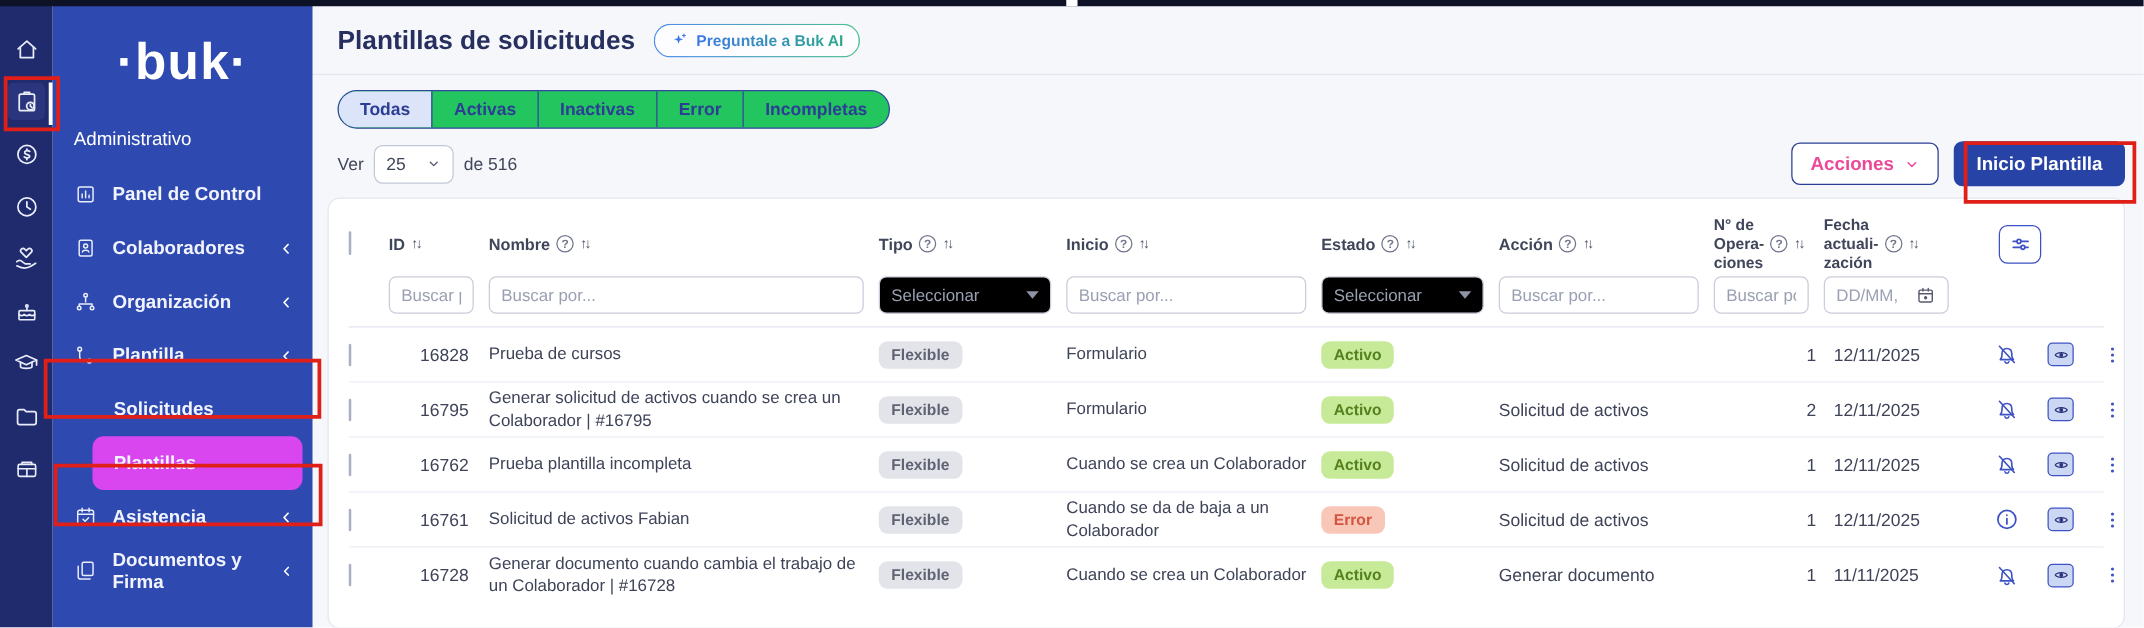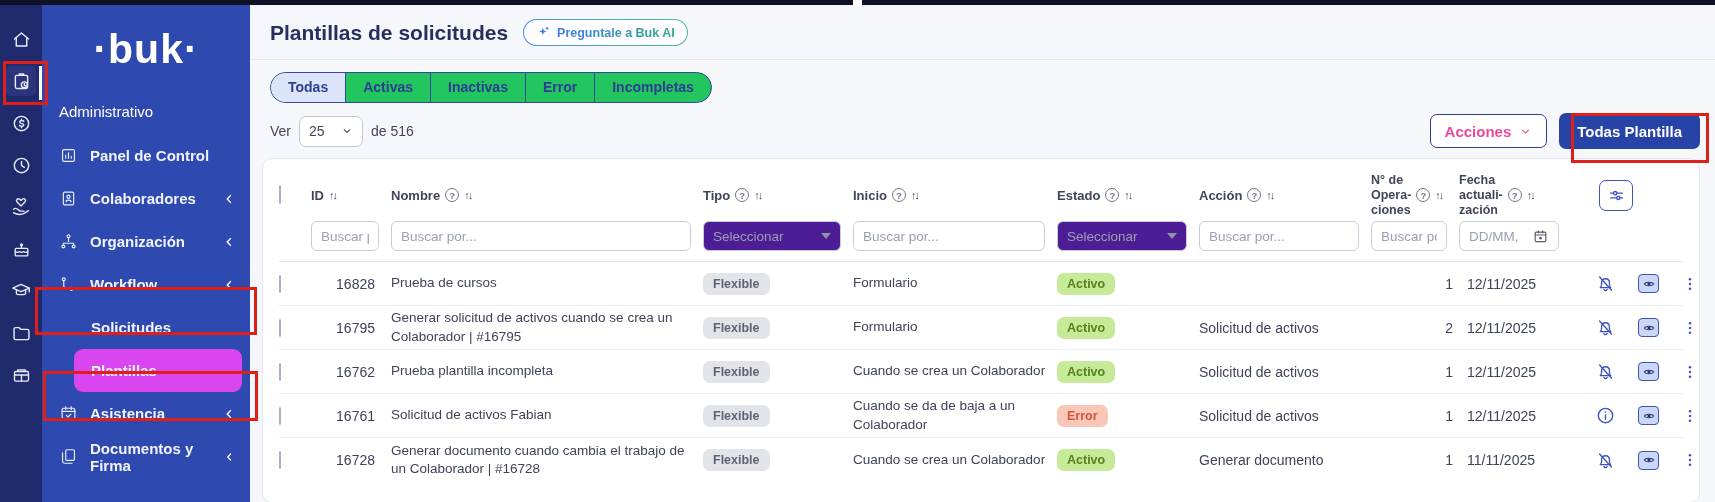--- a/index.html
+++ b/index.html
@@ -129,21 +129,21 @@
 
   .filter-row { min-height:40px; padding-bottom:10px; border-bottom:1px solid #e3e5ef; }
   .f-input {
     height:30px; border:1px solid #c9cdda; border-radius:6px; background:#ffffff;
     font-size:13.5px; color:#40465a; padding:0 9px; width:100%;
     font-family:"Liberation Sans", sans-serif;
   }
   .f-input::placeholder { color:#9aa0b2; }
   .f-wrap { padding-right:12px; }
   .f-select {
-    height:30px; border:1px solid #c9cdda; border-radius:6px; background:#4c1d95;
+    height:30px; border:1px solid #c9cdda; border-radius:6px; background:#000000;
     display:flex; align-items:center; justify-content:space-between; padding:0 9px; cursor:pointer;
   }
   .f-select .ph { font-size:13.5px; color:#9aa0b2; }
   .f-select .tri { width:0; height:0; border-left:5px solid transparent; border-right:5px solid transparent; border-top:6px solid #8e94a6; }
   .f-date { display:flex; align-items:center; justify-content:space-between; }
   .f-date .cal { color:#565b6e; flex:0 0 auto; margin-left:4px; }
 
   .trow { min-height:44px; border-bottom:1px solid #eceef5; font-size:14px; color:#3e4358; }
   .trow:last-child { border-bottom:none; }
   .cell-id { text-align:right; padding-right:16px; }
@@ -407,21 +407,21 @@
         </svg>
       <span>Organización</span>
       <svg class="chev">
           <use href="#i-chevleft"></use>
         </svg>
     </div>
     <div class="menu-item">
       <svg class="mi-icon">
           <use href="#i-workflow"></use>
         </svg>
-      <span>Workflow</span>
+      <span>Plantilla</span>
       <svg class="chev">
           <use href="#i-chevleft"></use>
         </svg>
     </div>
     <div class="menu-sub">
       <span>Solicitudes</span>
     </div>
     <div class="menu-sub selected">
       <span>Plantillas</span>
     </div>
@@ -477,21 +477,21 @@
         </svg>
     </span>
     <span class="total-label">de 516</span>
     <div class="toolbar-actions">
       <button class="btn-acciones">
         <span>Acciones</span>
         <svg class="icon chev-down">
             <use href="#i-chevdown"></use>
           </svg>
       </button>
-      <button class="btn-crear">Todas Plantilla</button>
+      <button class="btn-crear">Inicio Plantilla</button>
     </div>
   </div>
 
   <div class="card">
 
     <div class="grid-row thead">
       <div><span class="checkbox"></span></div>
       <div class="th">
         <span>ID</span>
         <span class="sort">↑↓</span>

